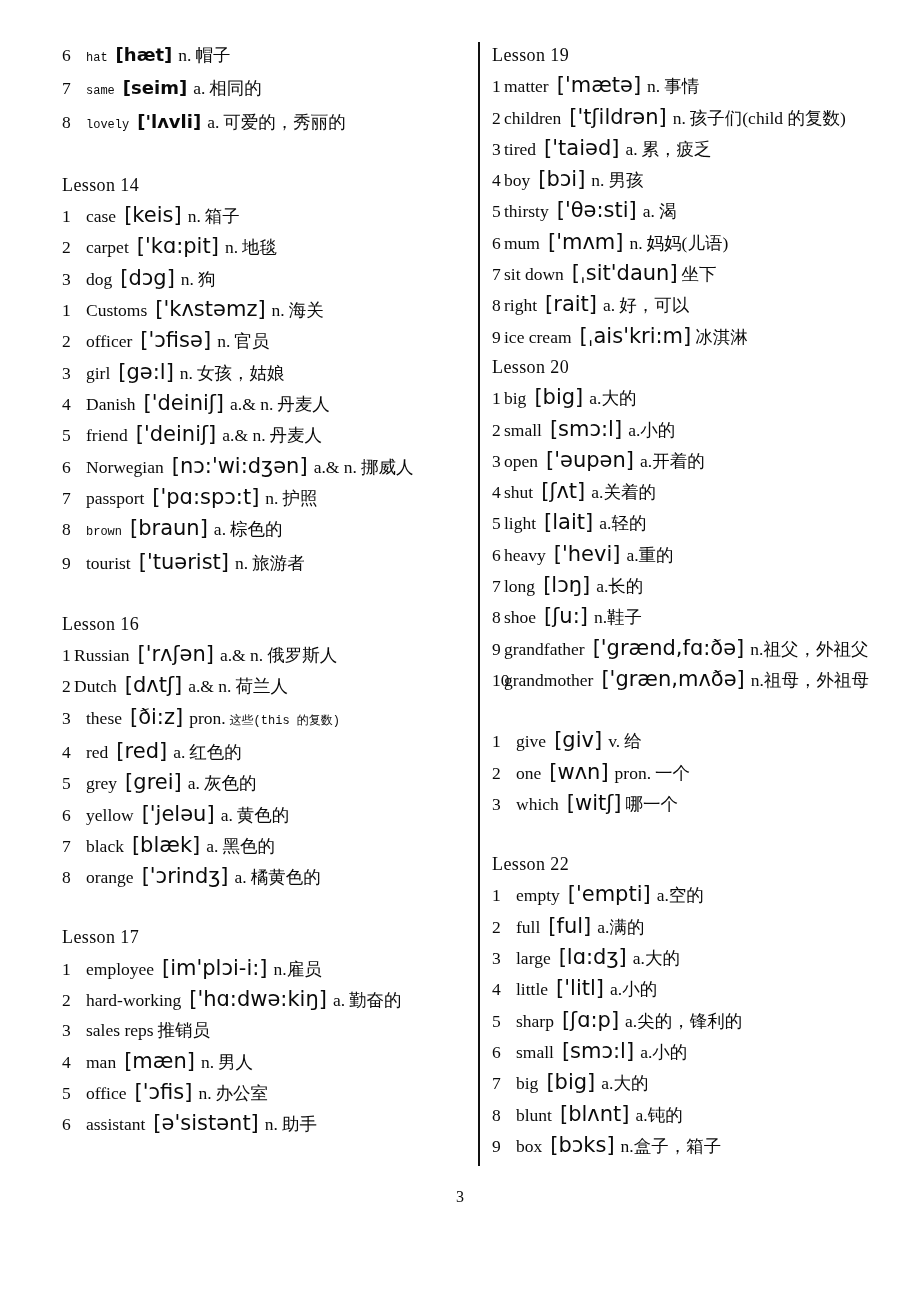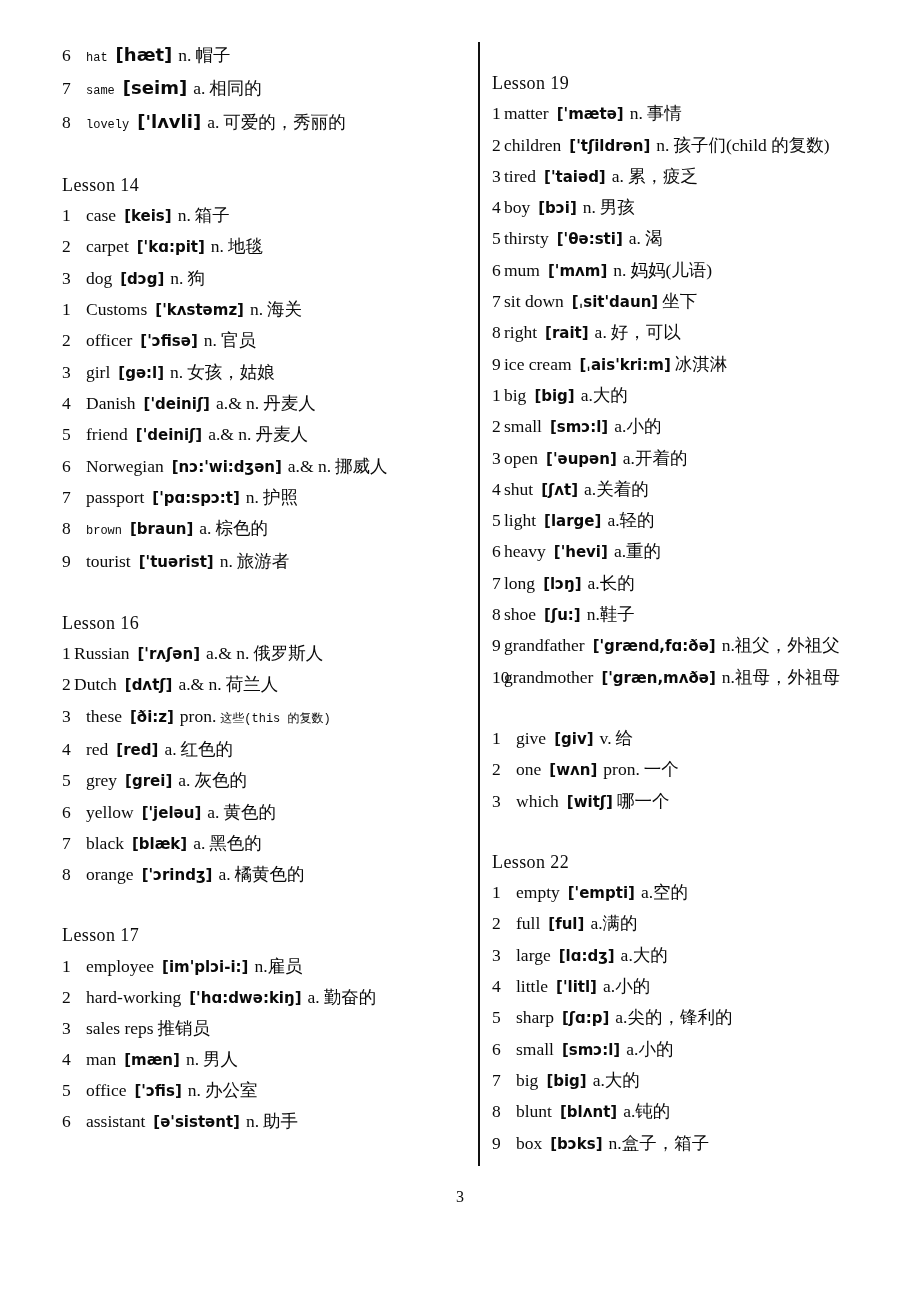--- a/index.html
+++ b/index.html
@@ -17,21 +17,21 @@
   }
   #page {
     position: absolute;
     inset: 0;
   }
   .col {
     position: absolute;
     top: 40px;
   }
   #col-left  { left: 62px;  width: 400px; }
-  #col-right { left: 492px; width: 410px; margin-top: 28px; }
+  #col-right { left: 492px; width: 410px; }
 
   #divider {
     position: absolute;
     left: 478px;
     top: 42px;
     width: 2px;
     height: 1124px;
     background: #111;
   }
 
@@ -56,21 +56,21 @@
   .word { flex: 0 0 auto; }
   .ipa  { flex: 0 0 auto; margin-left: 8px; }
   .pos  { flex: 0 0 auto; margin-left: 6px; }
   .def  { flex: 0 0 auto; margin-left: 4px; }
   
   .nogap .def { margin-left: 0px; }
   .nogap .pos { margin-left: 6px; }
 
   
   .mono { font-family: "Liberation Mono", "DejaVu Sans Mono", monospace; font-size: 12px; }
-  .ipa  { font-family: "DejaVu Sans", sans-serif; font-size: 15px; font-weight: bold; }
+  .ipa  { font-family: "DejaVu Sans", sans-serif; font-size: 21px; }
   .ipa.bold { font-weight: bold; font-size: 18px; }
 
   .lesson {
     font-size: 18px;
     line-height: 30.3px;
     letter-spacing: 0.4px;
     white-space: nowrap;
   }
   .spacer { height: 30px; }
 
@@ -355,20 +355,21 @@
         <span class="ipa">[rait]</span>
         <span class="pos">a.</span>
         <span class="def">好，可以</span>
       </div>
       <div class="entry t">
         <span class="num">9</span>
         <span class="word">ice cream</span>
         <span class="ipa">[ˌais'kri:m]</span>
         <span class="def">冰淇淋</span>
       </div>
+      <div class="lesson">Lesson  20</div>
       <div class="entry t nogap">
         <span class="num">1</span>
         <span class="word">big</span>
         <span class="ipa">[big]</span>
         <span class="pos">a.</span>
         <span class="def">大的</span>
       </div>
       <div class="entry t nogap">
         <span class="num">2</span>
         <span class="word">small</span>
@@ -386,21 +387,21 @@
       <div class="entry t nogap">
         <span class="num">4</span>
         <span class="word">shut</span>
         <span class="ipa">[ʃʌt]</span>
         <span class="pos">a.</span>
         <span class="def">关着的</span>
       </div>
       <div class="entry t nogap">
         <span class="num">5</span>
         <span class="word">light</span>
-        <span class="ipa">[large]</span>
+        <span class="ipa">[lait]</span>
         <span class="pos">a.</span>
         <span class="def">轻的</span>
       </div>
       <div class="entry t nogap">
         <span class="num">6</span>
         <span class="word">heavy</span>
         <span class="ipa">['hevi]</span>
         <span class="pos">a.</span>
         <span class="def">重的</span>
       </div>

